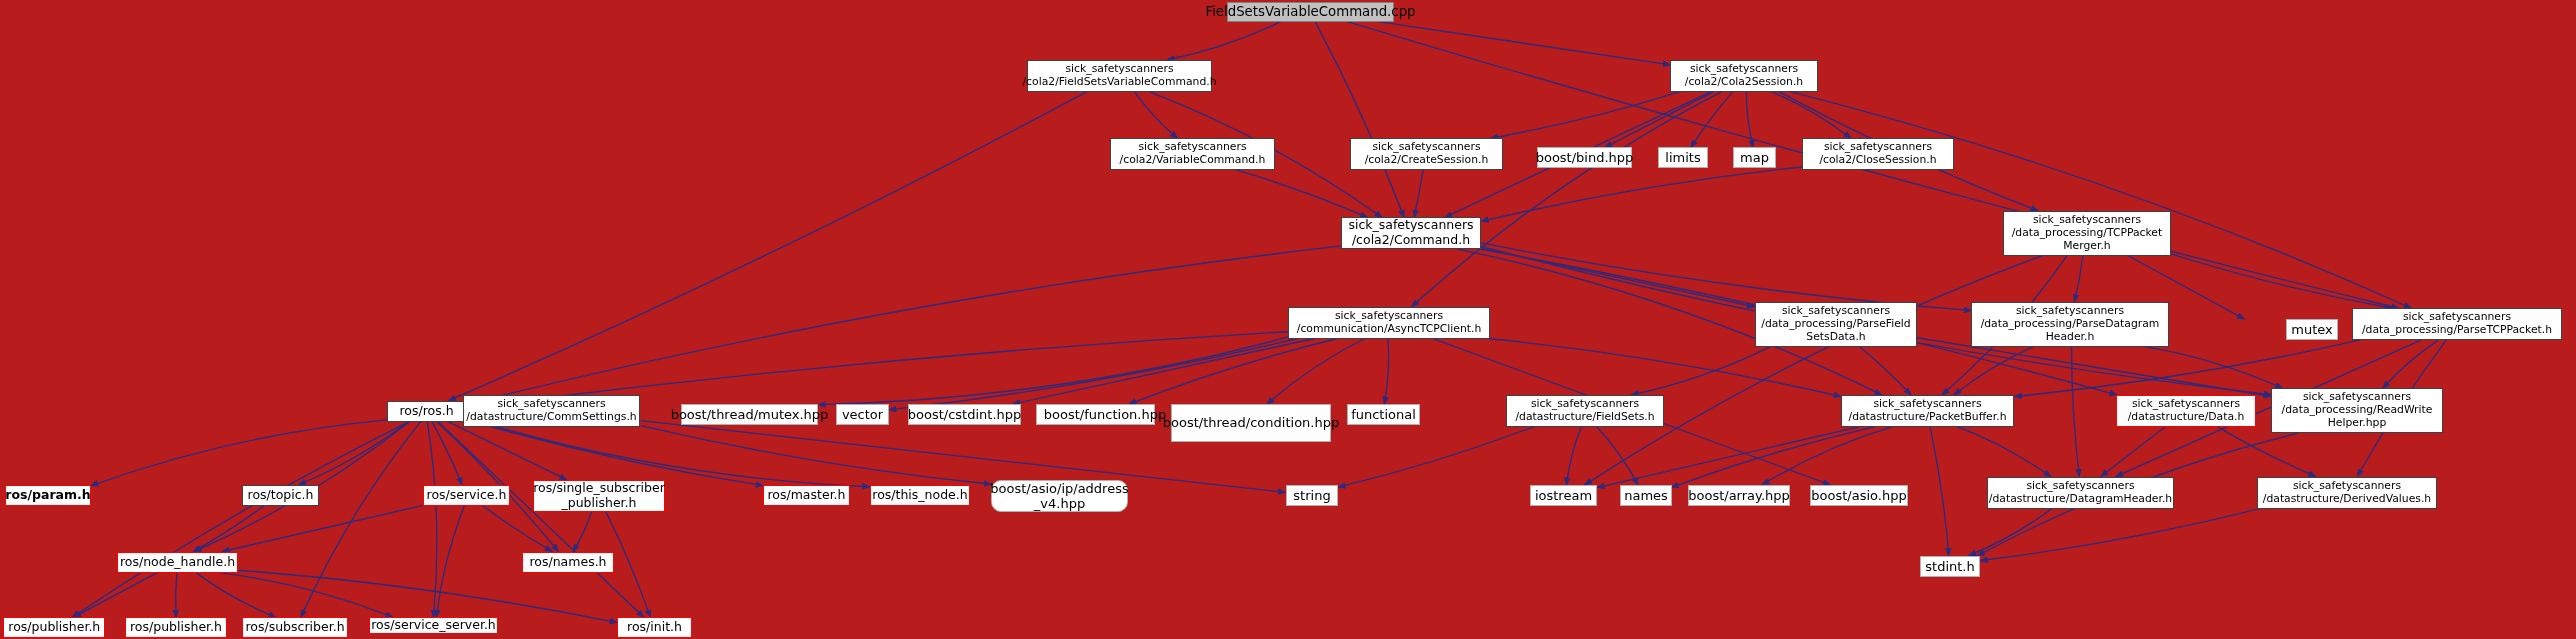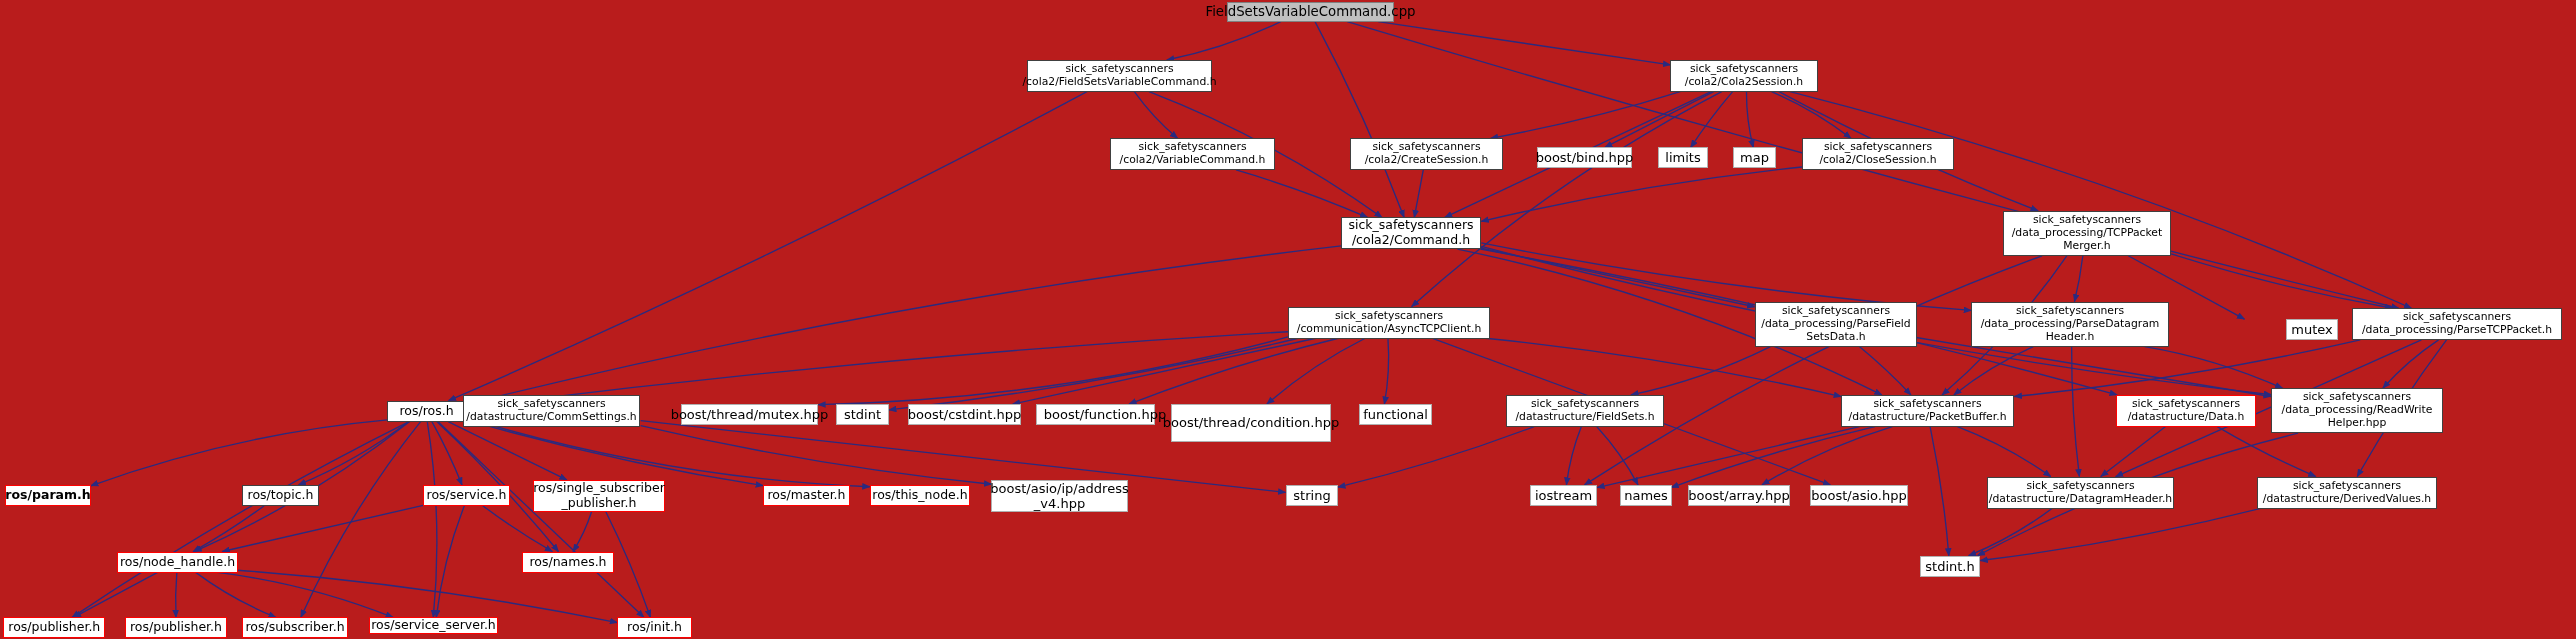--- a/index.html
+++ b/index.html
@@ -160,42 +160,42 @@
 Header.h</div>
       <div class="node n-plain" style="left: 2238px; top: 319px; width: 52px; height: 21px; margin-left: 48px;">mutex</div>
       <div class="node n-header n-small" style="left: 2352px; top: 308px; width: 210px; height: 32px;">sick_safetyscanners
 /data_processing/ParseTCPPacket.h</div>
       <div class="node n-header n-small" style="left: 1288px; top: 307px; width: 202px; height: 32px;">sick_safetyscanners
 /communication/AsyncTCPClient.h</div>
       <div class="node n-header" style="left: 387px; top: 401px; width: 79px; height: 21px;">ros/ros.h</div>
       <div class="node n-header n-small" style="left: 463px; top: 395px; width: 177px; height: 32px;">sick_safetyscanners
 /datastructure/CommSettings.h</div>
       <div class="node n-plain" style="left: 681px; top: 404px; width: 137px; height: 21px;">boost/thread/mutex.hpp</div>
-      <div class="node n-plain" style="left: 836px; top: 404px; width: 53px; height: 21px;">stdint</div>
+      <div class="node n-plain" style="left: 836px; top: 404px; width: 53px; height: 21px;">vector</div>
       <div class="node n-plain" style="left: 908px; top: 404px; width: 113px; height: 21px;">boost/cstdint.hpp</div>
       <div class="node n-plain" style="left: 1036px; top: 404px; width: 119px; height: 21px; padding-left: 19px;">boost/function.hpp</div>
       <div class="node n-plain" style="left: 1171px; top: 404px; width: 160px; height: 38px;">boost/thread/condition.hpp</div>
-      <div class="node n-plain" style="left: 1347px; top: 404px; width: 73px; height: 21px; margin-left: 12px;">functional</div>
+      <div class="node n-plain" style="left: 1347px; top: 404px; width: 73px; height: 21px;">functional</div>
       <div class="node n-header n-small" style="left: 1506px; top: 395px; width: 158px; height: 32px;">sick_safetyscanners
 /datastructure/FieldSets.h</div>
       <div class="node n-header n-small" style="left: 1841px; top: 395px; width: 173px; height: 32px;">sick_safetyscanners
 /datastructure/PacketBuffer.h</div>
       <div class="node n-red n-small" style="left: 2116px; top: 395px; width: 140px; height: 32px;">sick_safetyscanners
 /datastructure/Data.h</div>
       <div class="node n-header n-small" style="left: 2271px; top: 388px; width: 172px; height: 45px;">sick_safetyscanners
 /data_processing/ReadWrite
 Helper.hpp</div>
       <div class="node n-red" style="left: 5px; top: 485px; width: 86px; height: 21px; font-weight: bold;">ros/param.h</div>
       <div class="node n-header" style="left: 242px; top: 485px; width: 77px; height: 21px;">ros/topic.h</div>
       <div class="node n-red" style="left: 423px; top: 485px; width: 87px; height: 21px;">ros/service.h</div>
       <div class="node n-red" style="left: 533px; top: 480px; width: 132px; height: 32px;">ros/single_subscriber
 _publisher.h</div>
       <div class="node n-red" style="left: 763px; top: 485px; width: 87px; height: 21px;">ros/master.h</div>
       <div class="node n-red" style="left: 870px; top: 485px; width: 100px; height: 21px;">ros/this_node.h</div>
-      <div class="node n-plain" style="left: 991px; top: 480px; width: 137px; height: 32px;">boost/asio/ip/address
+      <div class="node n-plain" style="left: 991px; top: 480px; width: 137px; height: 32px; border-radius: 10px;">boost/asio/ip/address
 _v4.hpp</div>
       <div class="node n-plain" style="left: 1286px; top: 485px; width: 52px; height: 21px;">string</div>
       <div class="node n-plain" style="left: 1530px; top: 485px; width: 67px; height: 21px;">iostream</div>
       <div class="node n-plain" style="left: 1620px; top: 485px; width: 52px; height: 21px;">names</div>
       <div class="node n-plain" style="left: 1688px; top: 485px; width: 102px; height: 21px;">boost/array.hpp</div>
       <div class="node n-plain" style="left: 1810px; top: 485px; width: 98px; height: 21px;">boost/asio.hpp</div>
       <div class="node n-header n-small" style="left: 1987px; top: 477px; width: 187px; height: 32px;">sick_safetyscanners
 /datastructure/DatagramHeader.h</div>
       <div class="node n-header n-small" style="left: 2257px; top: 477px; width: 180px; height: 32px;">sick_safetyscanners
 /datastructure/DerivedValues.h</div>

